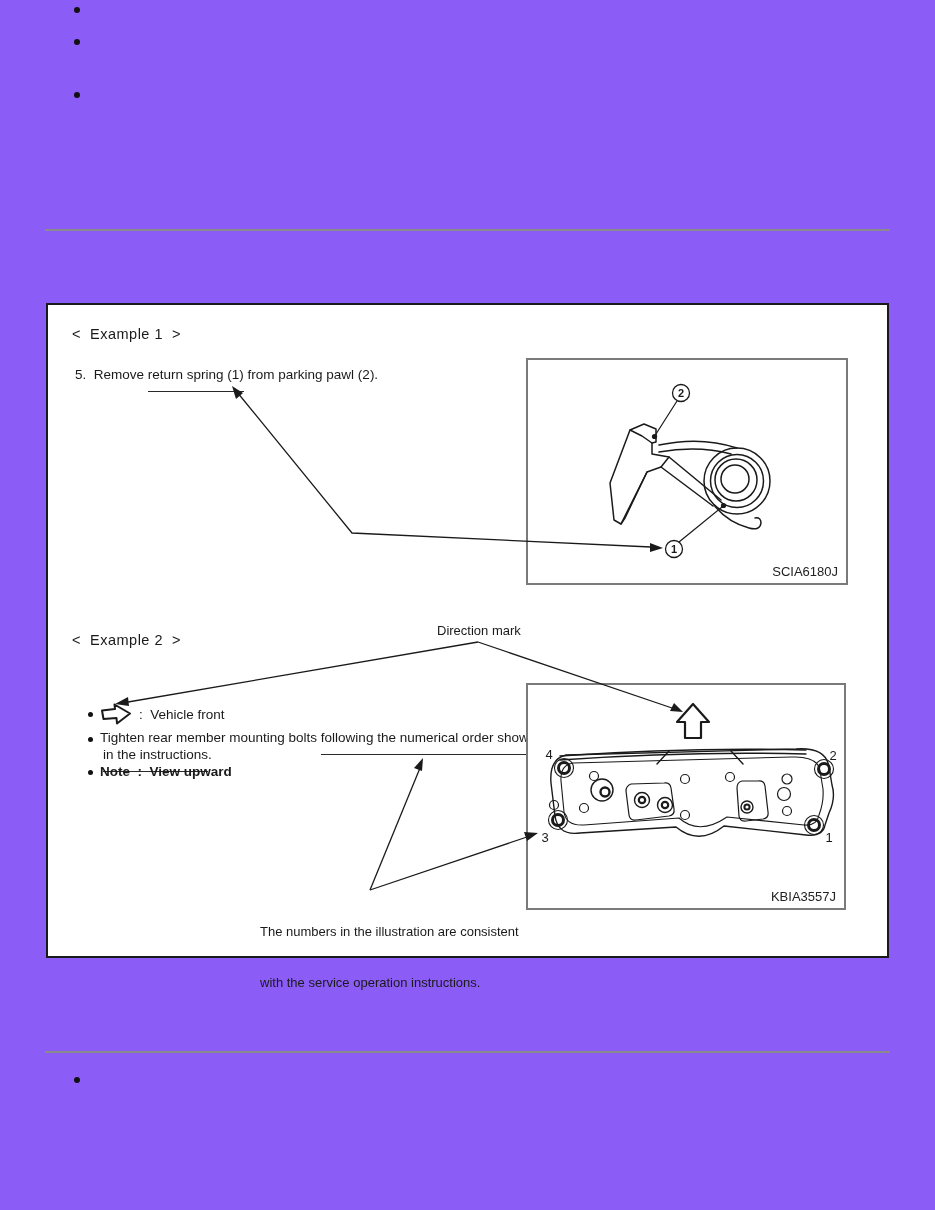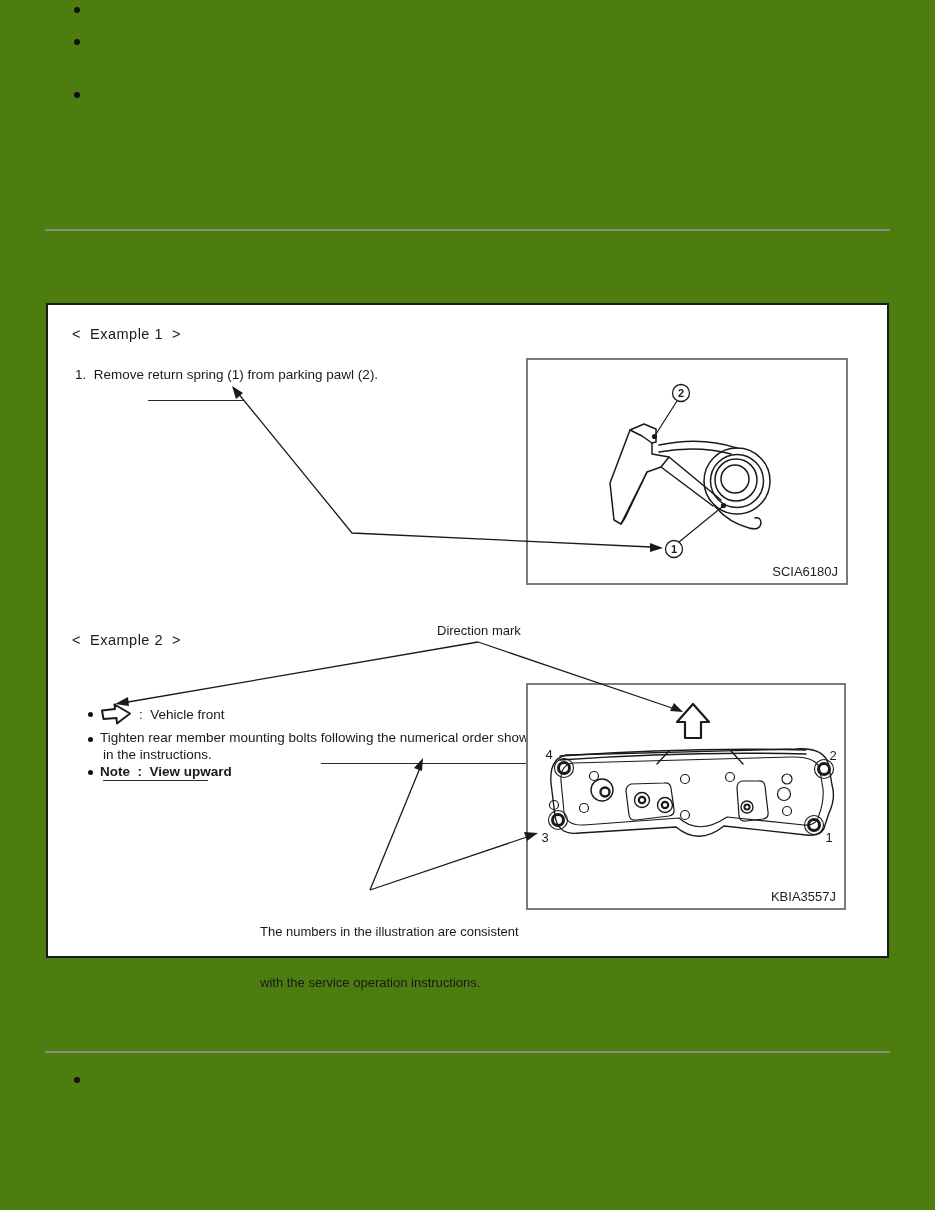--- a/index.html
+++ b/index.html
@@ -1,28 +1,28 @@
 <!DOCTYPE html>
 <html><head>
 <meta charset="utf-8">
 <style>
   html,body{margin:0;padding:0;background:#ffffff;}
   .page{
-    position:relative;width:935px;height:1210px;background:#4d7c0f;overflow:hidden;
+    position:relative;width:935px;height:1210px;background:#8b5cf6;overflow:hidden;
     font-family:"Liberation Sans","DejaVu Sans",sans-serif;color:#1a1a1a;
   }
   .abs{position:absolute;}
   .dot{width:6px;height:6px;border-radius:50%;background:#111;}
   .hrule{height:2px;background:#8a8a8a;}
   .outer-box{border:2px solid #1a1a1a;box-sizing:border-box;background:#fff;}
   .fig-box{border:2px solid #7a7a7a;box-sizing:border-box;background:#fff;}
   .h-example{font-size:14.5px;letter-spacing:0.5px;white-space:pre;}
   .body-text{font-size:13.5px;line-height:17px;white-space:pre;}
   .caption{font-size:13px;line-height:17px;white-space:pre;}
-  .ul{text-decoration:none;border-bottom:1.4px solid #2a2a2a;padding-bottom:18px;}
+  .ul{text-decoration:none;border-bottom:1.4px solid #2a2a2a;padding-bottom:9px;}
   .fig-code{font-size:13px;color:#222;}
   .callout-num{font-size:11px;font-weight:bold;transform:translate(-50%,-52%);}
   .bolt-num{font-size:13px;transform:translate(-50%,-50%);}
   svg{display:block;}
   .overlay{pointer-events:none;}
 </style>
 </head>
 <body>
 
 <div class="page">
@@ -30,21 +30,21 @@
   <div class="abs dot" style="left:74px;top:7px;"></div>
   <div class="abs dot" style="left:74px;top:39px;"></div>
   <div class="abs dot" style="left:74px;top:92px;"></div>
 
   <div class="abs hrule" style="left:45px;top:229px;width:845px;"></div>
 
   <div class="abs outer-box" style="left:46px;top:303px;width:843px;height:655px;"></div>
 
   <div class="abs h-example" style="left:72px;top:326px;">&lt;  Example 1  &gt;</div>
 
-  <div class="abs body-text" style="left:75px;top:366px;"><span>1.  Remove </span><span class="ul">return spring (1)</span><span> from parking pawl (2).</span></div>
+  <div class="abs body-text" style="left:75px;top:366px;"><span>5.  Remove </span><span class="ul">return spring (1)</span><span> from parking pawl (2).</span></div>
 
   <div class="abs fig-box" style="left:526px;top:358px;width:322px;height:227px;">
     <svg width="318" height="223" viewBox="0 0 318 223">
       <g fill="none" stroke="#1a1a1a" stroke-width="1.5" stroke-linejoin="round" stroke-linecap="round">
 
         <path d="M102,70 L116,64 L128,69 L128,82 L124,83 L124,94 L141,97 L133,107 L119,112 L93,164 L86,160 L82,123 Z"></path>
         <path d="M102,70 L114,76 L124,83"></path>
         <path d="M93,164 L97,158 L119,112"></path>
 
         <path d="M141,97 L193,140"></path>

